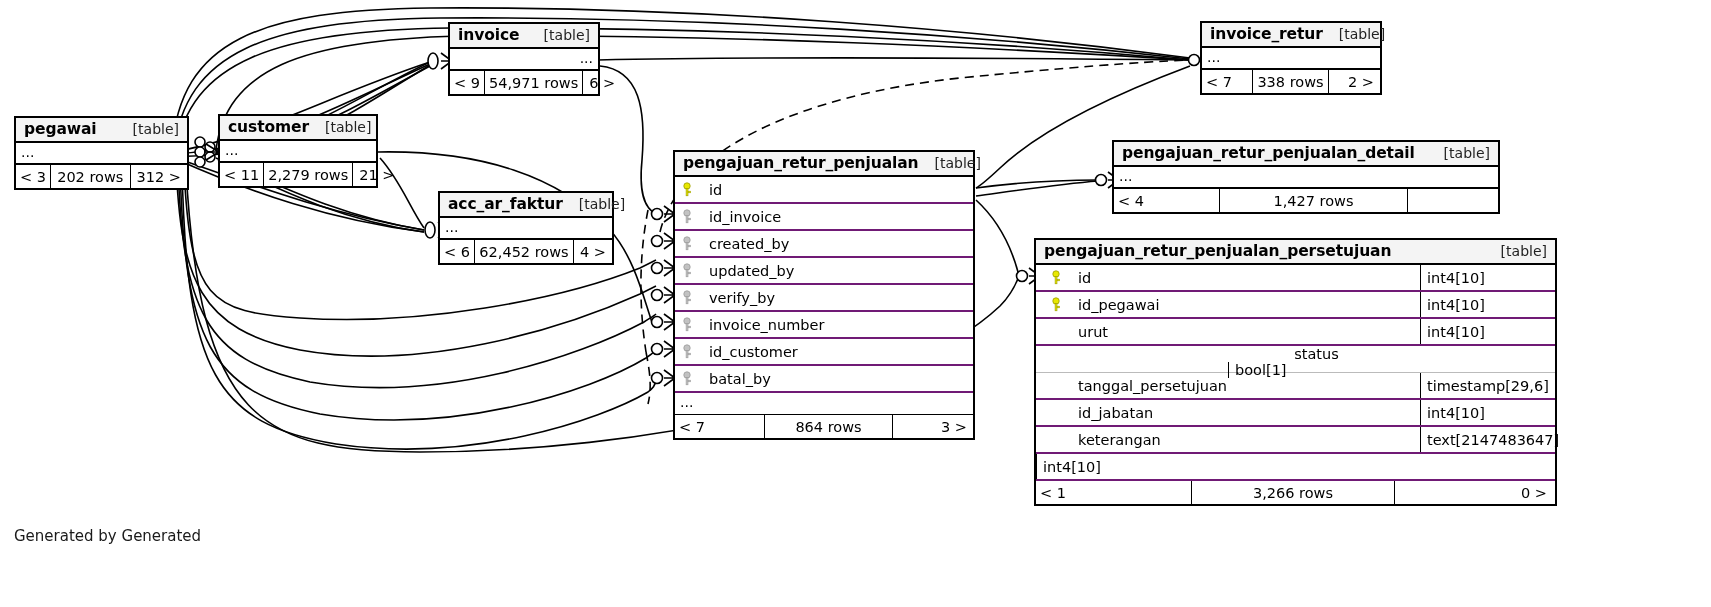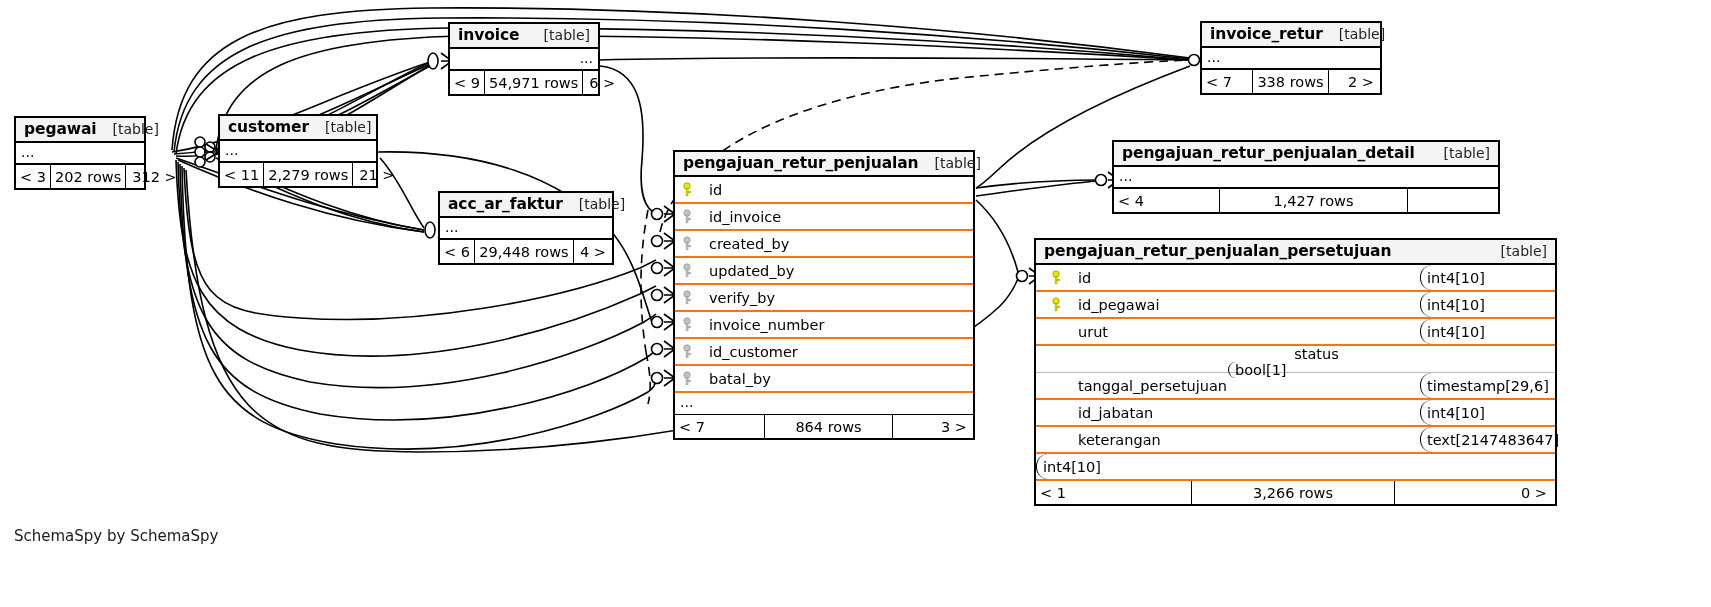--- a/index.html
+++ b/index.html
@@ -107,21 +107,21 @@
   }
   .fc-left   { justify-content: flex-start; border-right: 1.5px solid #000; }
   .fc-center { justify-content: center; flex: 1 1 auto; border-right: 1.5px solid #000; }
   .fc-right  { justify-content: flex-end; }
 
   
   .col-row {
     display: flex;
     height: 27px;
     box-sizing: border-box;
-    border-bottom: 2px solid #f97316;
+    border-bottom: 2px solid #701a75;
     align-items: center;
     font-size: 14.5px;
     color: #000;
   }
   .col-row.light { border-bottom-width: 1px; border-bottom-color: #bbb; flex-direction: column; }
   .col-name {
     display: flex;
     align-items: center;
     flex: 1 1 auto;
     padding-left: 8px;
@@ -130,21 +130,20 @@
     white-space: nowrap;
   }
   .col-type {
     display: flex;
     align-items: center;
     padding-left: 6px;
     box-sizing: border-box;
     height: 100%;
     border-left: 1.5px solid #000;
     white-space: nowrap;
-    border-radius: 12px;
   }
   .keyslot {
     width: 26px;
     flex: 0 0 26px;
     display: flex;
     align-items: center;
     justify-content: center;
   }
   .keyslot svg { display: block; }
   .col-label { padding-left: 8px; }
@@ -238,21 +237,21 @@
     <path class="crow" d="M664,370 L 675,378 L 664,386 M675,378 L 664,378"></path>
 
     <circle class="odot" cx="200" cy="142" r="5"></circle>
     <circle class="odot" cx="200" cy="152" r="5"></circle>
     <circle class="odot" cx="200" cy="162" r="5"></circle>
     <circle class="odot" cx="210" cy="147" r="5"></circle>
     <circle class="odot" cx="210" cy="157" r="5"></circle>
     <path class="crow" d="M206,144 L 219,152 L 206,160 M219,152 L 204,152"></path>
   </svg>
 
-  <div class="node" style="left:14px; top:116px; width:132px;">
+  <div class="node" style="left:14px; top:116px; width:175px;">
     <div class="node-title">
       <span class="tname">pegawai</span>
       <span class="ttype">[table]</span>
     </div>
     <div class="node-ellipsis">...</div>
     <div class="node-footer">
       <div class="fc-left">&lt; 3</div>
       <div class="fc-center">202 rows</div>
       <div class="fc-right" style="padding:0 6px">312 &gt;</div>
     </div>
@@ -285,21 +284,21 @@
   </div>
 
   <div class="node" style="left:438px; top:191px; width:176px;">
     <div class="node-title">
       <span class="tname">acc_ar_faktur</span>
       <span class="ttype">[table]</span>
     </div>
     <div class="node-ellipsis">...</div>
     <div class="node-footer">
       <div class="fc-left">&lt; 6</div>
-      <div class="fc-center">29,448 rows</div>
+      <div class="fc-center">62,452 rows</div>
       <div class="fc-right" style="padding:0 6px">4 &gt;</div>
     </div>
   </div>
 
   <div class="node" style="left:1200px; top:21px; width:182px;">
     <div class="node-title">
       <span class="tname">invoice_retur</span>
       <span class="ttype">[table]</span>
     </div>
     <div class="node-ellipsis">...</div>
@@ -503,15 +502,15 @@
       <span class="col-type" style="width:135px">int4[10]</span>
     </div>
 
     <div class="node-footer">
       <div class="fc-left" style="width:156px">&lt; 1</div>
       <div class="fc-center">3,266 rows</div>
       <div class="fc-right" style="width:160px; padding:0 8px">0 &gt;</div>
     </div>
   </div>
 
-  <div class="generated">SchemaSpy by SchemaSpy</div>
+  <div class="generated">Generated by Generated</div>
 
 </div>
 
 </body></html>

